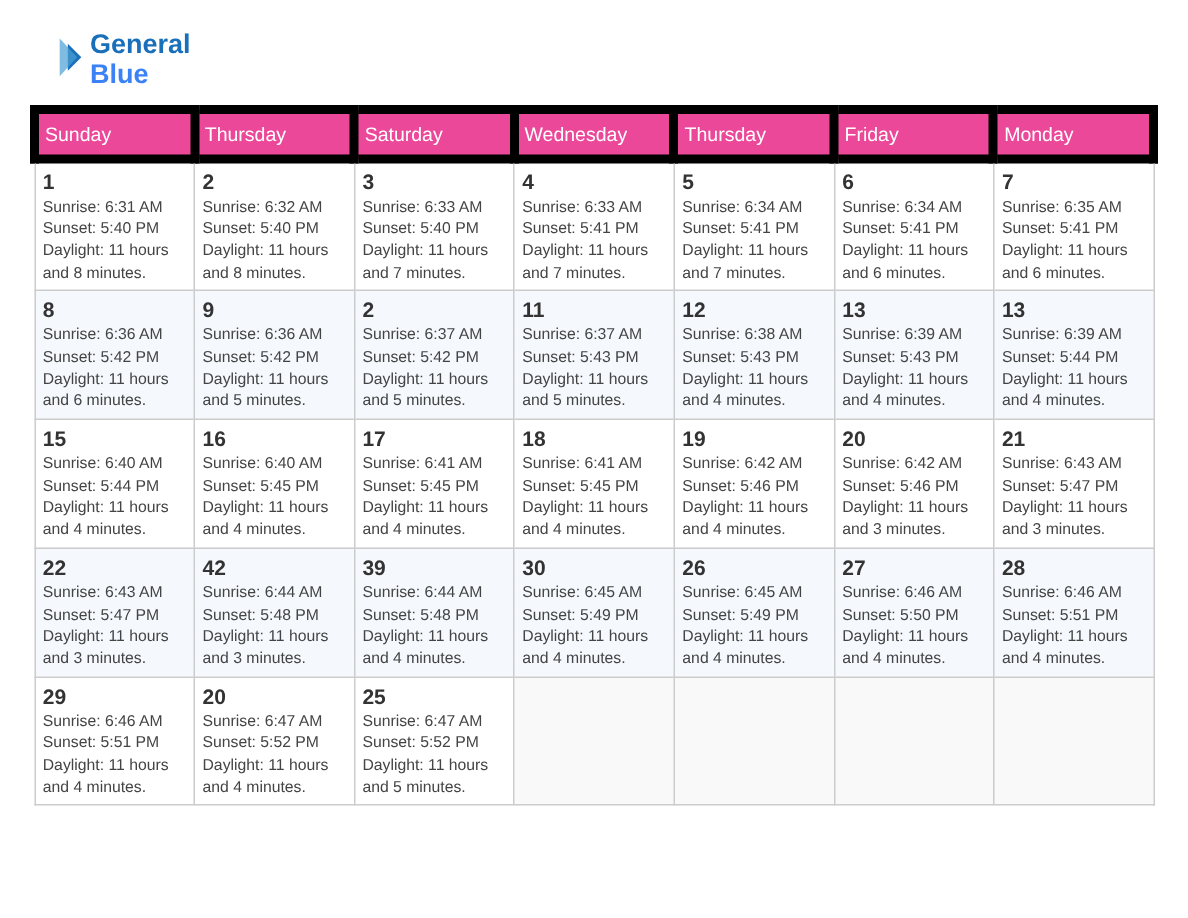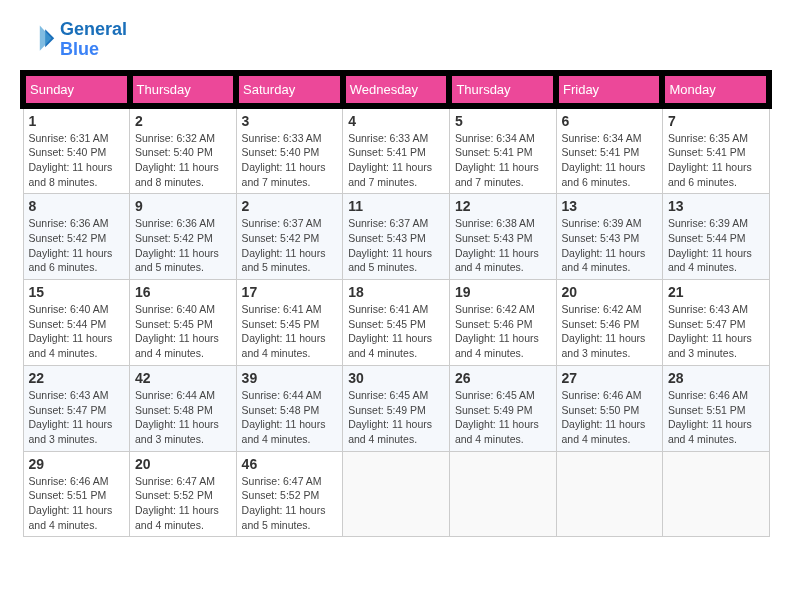--- a/index.html
+++ b/index.html
@@ -360,21 +360,21 @@
       </td>
         <td>
         <span class="day-number">20</span>
         <div class="day-info">
           Sunrise: 6:47 AM<br>
           Sunset: 5:52 PM<br>
           Daylight: 11 hours and 4 minutes.
         </div>
       </td>
         <td>
-        <span class="day-number">46</span>
+        <span class="day-number">25</span>
         <div class="day-info">
           Sunrise: 6:47 AM<br>
           Sunset: 5:52 PM<br>
           Daylight: 11 hours and 5 minutes.
         </div>
       </td>
         <td class="empty-cell"></td>
         <td class="empty-cell"></td>
         <td class="empty-cell"></td>
         <td class="empty-cell"></td>

